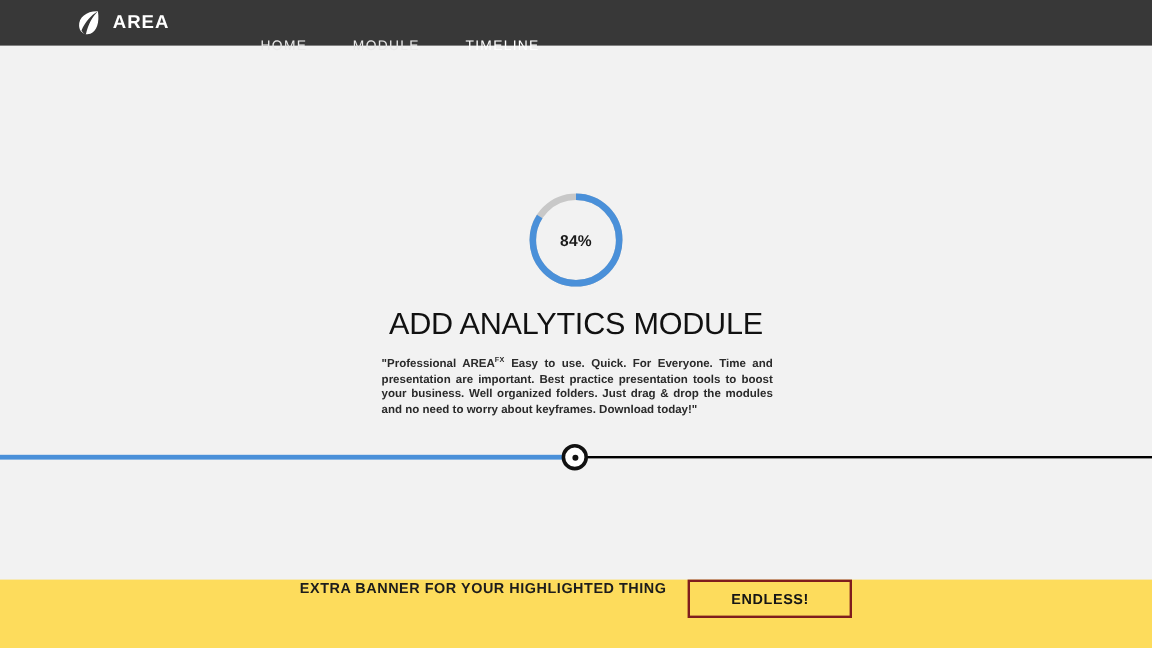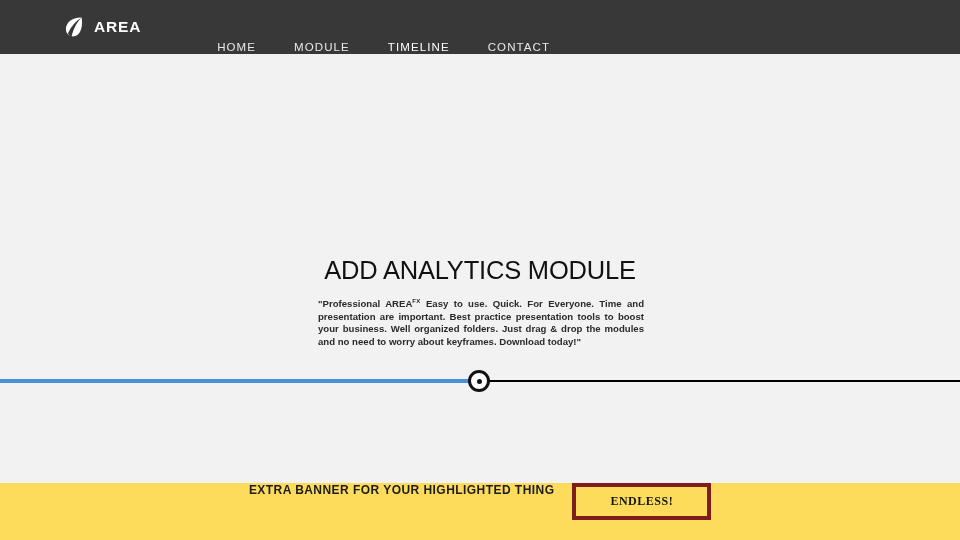--- a/index.html
+++ b/index.html
@@ -7,21 +7,21 @@
   body {
     font-family: "Liberation Sans", sans-serif;
     background:#f2f2f2;
     overflow:hidden;
     position:relative;
   }
 
   
   .header {
     position:absolute; top:0; left:0;
-    width:960px; height:54px;
+    width:960px; height:38px;
     background:#383838;
     display:flex; align-items:center;
   }
   .brand {
     display:flex; align-items:center; gap:9px;
     margin-left:64px;
   }
   .brand-mark { width:21px; height:22px; display:block; }
   .brand-name {
     color:#ffffff;
@@ -150,24 +150,24 @@
     justify-content:center;
     gap:18px;
   }
   .banner-text {
     font-size:12px;
     font-weight:bold;
     color:#1c1c1c;
     letter-spacing:0.45px;
   }
   .banner-button {
-    border:4px solid #7f1d1d;
+    border:2px solid #7f1d1d;
     background:transparent;
     color:#151515;
-    font-family:Liberation Serif, serif;
+    font-family:Liberation Sans, sans-serif;
     font-size:12px;
     font-weight:bold;
     letter-spacing:0.5px;
     padding:7px 34px;
     cursor:pointer;
   }
 </style>
 </head>
 <body>
 
@@ -180,27 +180,33 @@
         <path d="M17.6 1.4 C12.9 6.2 9.6 12.0 7.5 20.9 C6.0 20.2 4.7 19.0 3.9 17.4 C7.0 10.3 11.6 5.0 17.6 1.4 Z" fill="#383838"></path>
       </svg>
     </span>
     <span class="brand-name">AREA</span>
   </div>
 
   <nav class="nav">
     <div class="nav-item">HOME</div>
     <div class="nav-item">MODULE</div>
     <div class="nav-item active">TIMELINE</div>
-    <div class="nav-item">CONTACT</div>
   </nav>
 
 </div>
 
 <div class="stage">
 
+  <div class="donut-wrap">
+    <svg class="donut-svg" viewBox="0 0 82 82" aria-hidden="true">
+      <circle cx="41" cy="41" r="36" fill="none" stroke="#c8c8c8" stroke-width="5.5"></circle>
+      <circle id="donut-fill" cx="41" cy="41" r="36" fill="none" stroke="#4a90d9" stroke-width="5.5" stroke-linecap="butt" transform="rotate(-90 41 41)" stroke-dasharray="190.0035236891107 226.1946710584651"></circle>
+    </svg>
+    <div class="donut-label">84%</div>
+  </div>
 
   <div class="module-title">ADD ANALYTICS MODULE</div>
 
   <p class="module-desc"><span>"Professional AREA</span><sup>FX</sup><span> Easy to use. Quick. For Everyone. Time and presentation are important. Best practice presentation tools to boost your business. Well organized folders. Just drag &amp; drop the modules and no need to worry about keyframes. Download today!"</span></p>
 
   <div class="timeline">
     <div class="timeline-track-done"></div>
     <div class="timeline-track-rest"></div>
     <div class="timeline-node">
       <div class="timeline-node-dot"></div>

